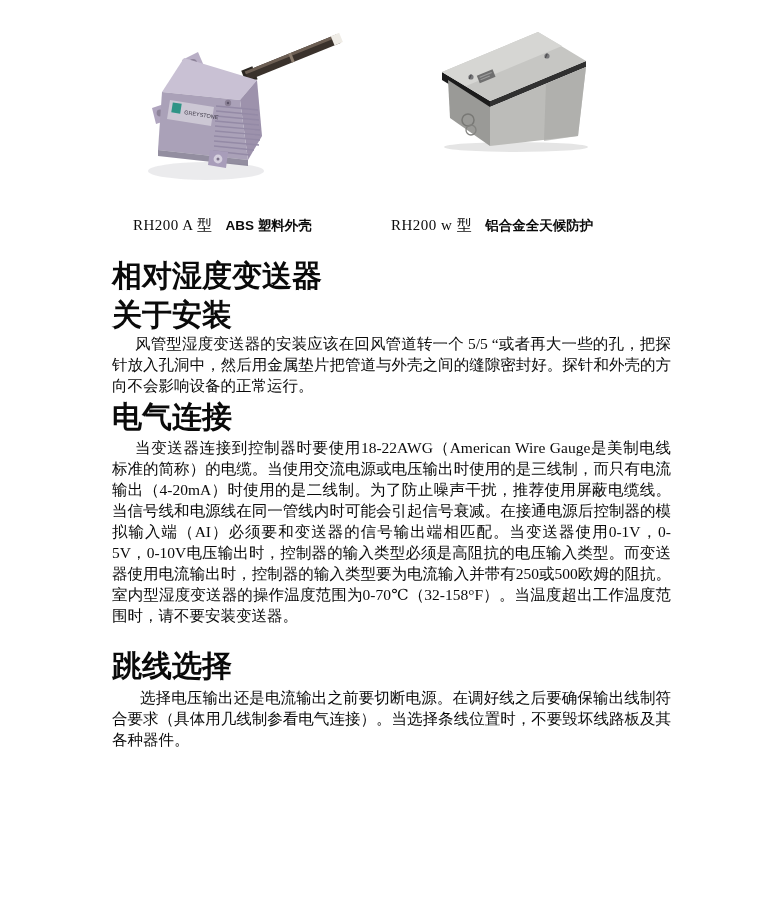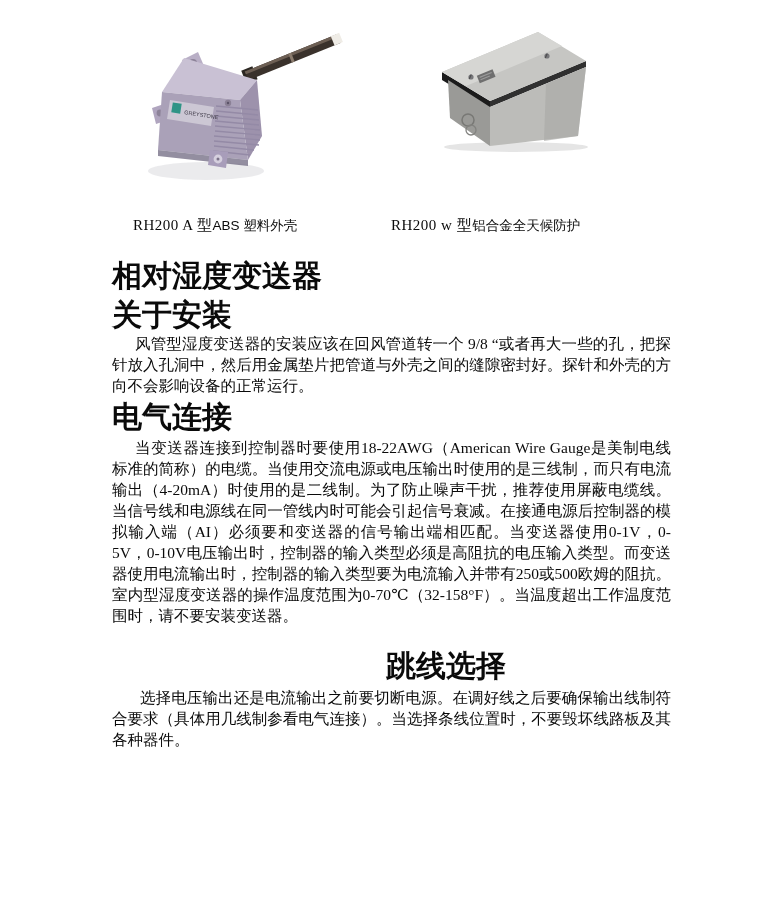--- a/index.html
+++ b/index.html
@@ -11,30 +11,30 @@
   }
   
   .photo-strip { position:relative; height:246px; }
   .photo-a { position:absolute; left:126px; top:8px; width:240px; height:202px; }
   .photo-w { position:absolute; left:428px; top:20px; width:190px; height:135px; }
   .caption { position:absolute; top:216px; white-space:nowrap; }
   .caption-a { left:133px; }
   .caption-w { left:391px; }
   .cap-model { font-size:15px; letter-spacing:.5px;margin-top:9px; }
   .cap-desc  { font-family:"Liberation Sans","DejaVu Sans",sans-serif;
-               font-weight:normal; font-size:13.5px; }
+               font-weight:bold; font-size:13.5px; margin-left:13px; }
   
   h2.sec {
     font-size:30px; line-height:30px; font-weight:bold;
     margin-left:112px;
   }
   h2.h1 { margin-top:15px; }
   h2.h2 { margin-top:9px;  }
   h2.h3 { margin-top:6px;  }
-  h2.h4 { margin-top:25px;text-align:center; }
+  h2.h4 { margin-top:25px; }
   p.body {
     font-size:15.5px; line-height:21px; text-align:justify;
   }
   p.p1 { margin:10px 0 0 133px; width:516px; }
   p.p2 { margin:3px  0 0 112px; width:559px; text-indent:23px; }
   p.p3a{ margin:5px 0 0 112px; width:559px; text-indent:23px; }
   p.p3b{ margin:0    0 0 112px; width:559px; text-indent:33px; }
   p.p4 { margin:6px  0 0 112px; width:559px; text-indent:28px; }
 </style>
 </head>
@@ -131,21 +131,21 @@
       <span class="cap-model">RH200 A 型</span><span class="cap-desc">ABS 塑料外壳</span>
     </div>
     <div class="caption caption-w">
       <span class="cap-model">RH200 w 型</span><span class="cap-desc">铝合金全天候防护</span>
     </div>
   </div>
 
   <h2 class="sec h1">相对湿度变送器</h2>
 
   <h2 class="sec h2">关于安装</h2>
-  <p class="body p2">风管型湿度变送器的安装应该在回风管道转一个 9/8 “或者再大一些的孔，把探针放入孔洞中，然后用金属垫片把管道与外壳之间的缝隙密封好。探针和外壳的方向不会影响设备的正常运行。</p>
+  <p class="body p2">风管型湿度变送器的安装应该在回风管道转一个 5/5 “或者再大一些的孔，把探针放入孔洞中，然后用金属垫片把管道与外壳之间的缝隙密封好。探针和外壳的方向不会影响设备的正常运行。</p>
 
   <h2 class="sec h3">电气连接</h2>
   <p class="body p3a">当变送器连接到控制器时要使用18-22AWG（American Wire Gauge是美制电线标准的简称）的电缆。当使用交流电源或电压输出时使用的是三线制，而只有电流输出（4-20mA）时使用的是二线制。为了防止噪声干扰，推荐使用屏蔽电缆线。当信号线和电源线在同一管线内时可能会引起信号衰减。在接通电源后控制器的模拟输入端（AI）必须要和变送器的信号输出端相匹配。当变送器使用0-1V，0-5V，0-10V电压输出时，控制器的输入类型必须是高阻抗的电压输入类型。而变送器使用电流输出时，控制器的输入类型要为电流输入并带有250或500欧姆的阻抗。室内型湿度变送器的操作温度范围为0-70℃（32-158°F）。当温度超出工作温度范围时，请不要安装变送器。</p>
 
   <h2 class="sec h4">跳线选择</h2>
   <p class="body p4">选择电压输出还是电流输出之前要切断电源。在调好线之后要确保输出线制符合要求（具体用几线制参看电气连接）。当选择条线位置时，不要毁坏线路板及其各种器件。</p>
 
 </div>
 
 </body></html>

